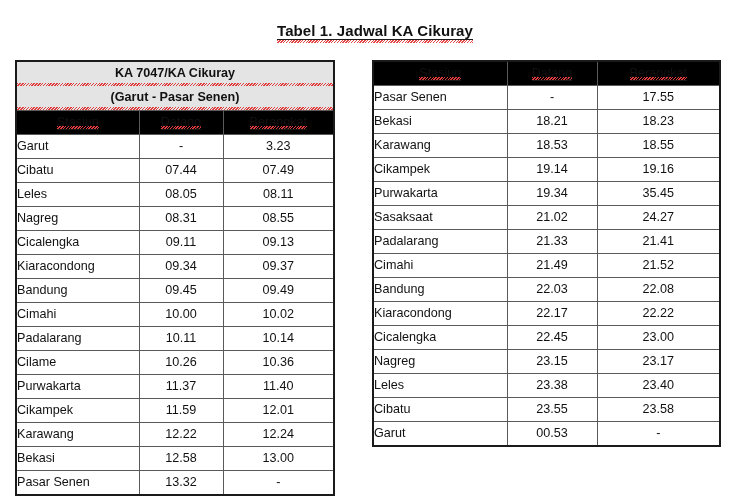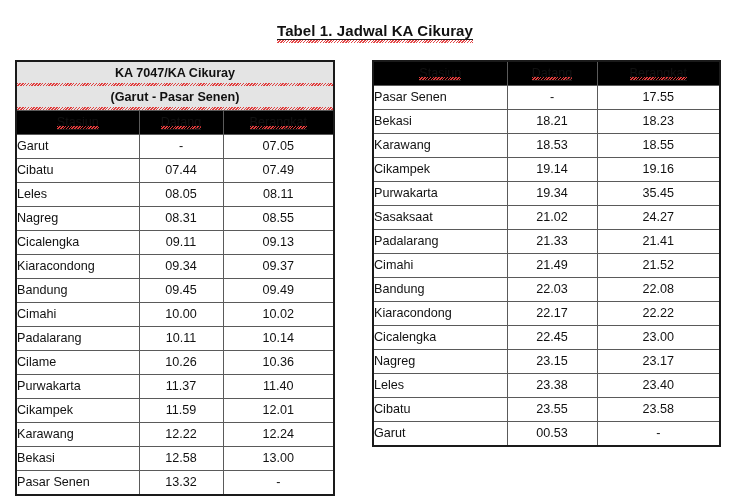--- a/index.html
+++ b/index.html
@@ -179,21 +179,21 @@
         <tr>
           <th class="col-head"><span class="u spell">Stasiun</span></th>
           <th class="col-head"><span class="u spell">Datang</span></th>
           <th class="col-head"><span class="u spell">Berangkat</span></th>
         </tr>
       </thead>
       <tbody id="body-left">
           <tr>
             <td class="station">Garut</td>
             <td class="timecell">-</td>
-            <td class="timecell">07.05</td>
+            <td class="timecell">3.23</td>
           </tr>
           <tr>
             <td class="station">Cibatu</td>
             <td class="timecell">07.44</td>
             <td class="timecell">07.49</td>
           </tr>
           <tr>
             <td class="station">Leles</td>
             <td class="timecell">08.05</td>
             <td class="timecell">08.11</td>

